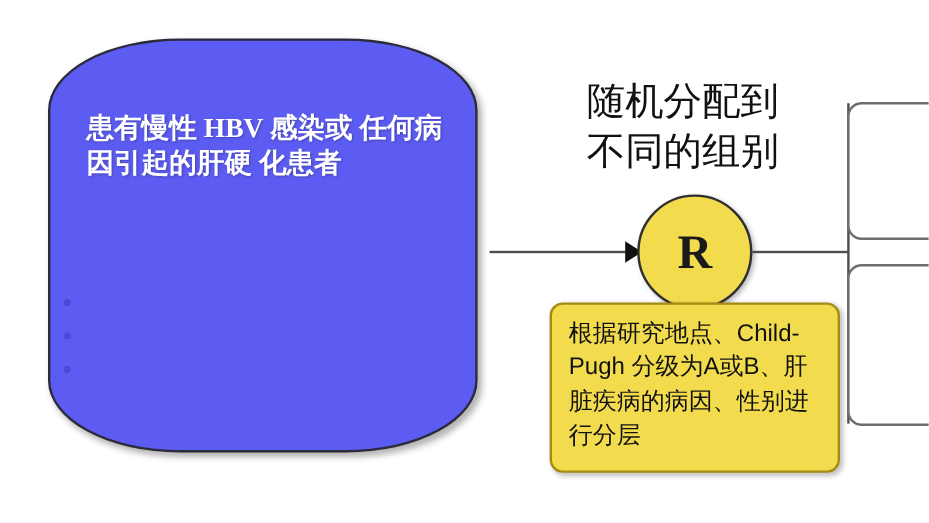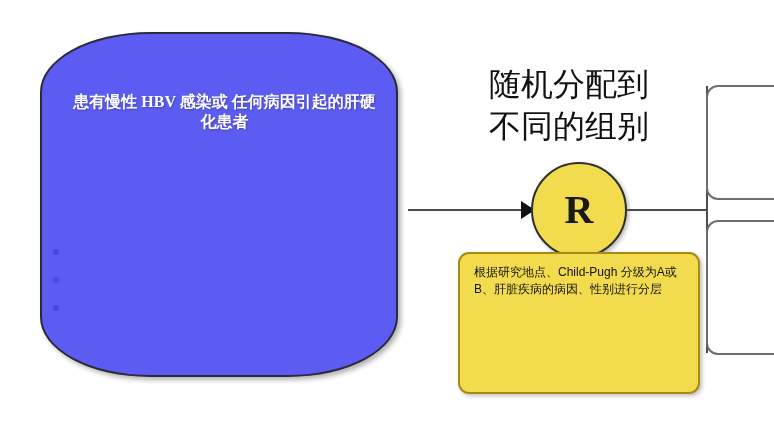--- a/index.html
+++ b/index.html
@@ -35,23 +35,23 @@
     position: absolute;
     left: 0;
     top: 0;
     width: 100%;
     height: 100%;
     box-sizing: border-box;
     padding: 58px 19px 10px 30px;
     color: #ffffff;
     font-family: "Liberation Serif", "DejaVu Serif", serif;
     font-weight: bold;
-    font-size: 16px;
+    font-size: 23px;
     line-height: 1.28;
-    text-align: center;
+    text-align: left;
     text-shadow: 1px 1px 2px rgba(0,0,0,0.25);
   }
   .eligibility-para { margin: 0; }
   .eligibility-gap { height: 26px; }
 
   
   .bullet-dot {
     position: absolute;
     width: 6px;
     height: 6px;
@@ -126,21 +126,21 @@
     left: 458px;
     top: 252px;
     width: 242px;
     height: 142px;
     background: #f2dc4e;
     border: 2px solid #a68b12;
     border-radius: 11px;
     box-sizing: border-box;
     padding: 10px 12px 8px 14px;
     color: #111111;
-    font-size: 12px;
+    font-size: 20px;
     line-height: 1.42;
     box-shadow: 2px 2px 4px rgba(0,0,0,0.25);
   }
 
   
   .branch-stem {
     position: absolute;
     left: 627px;
     top: 209px;
     width: 80px;

